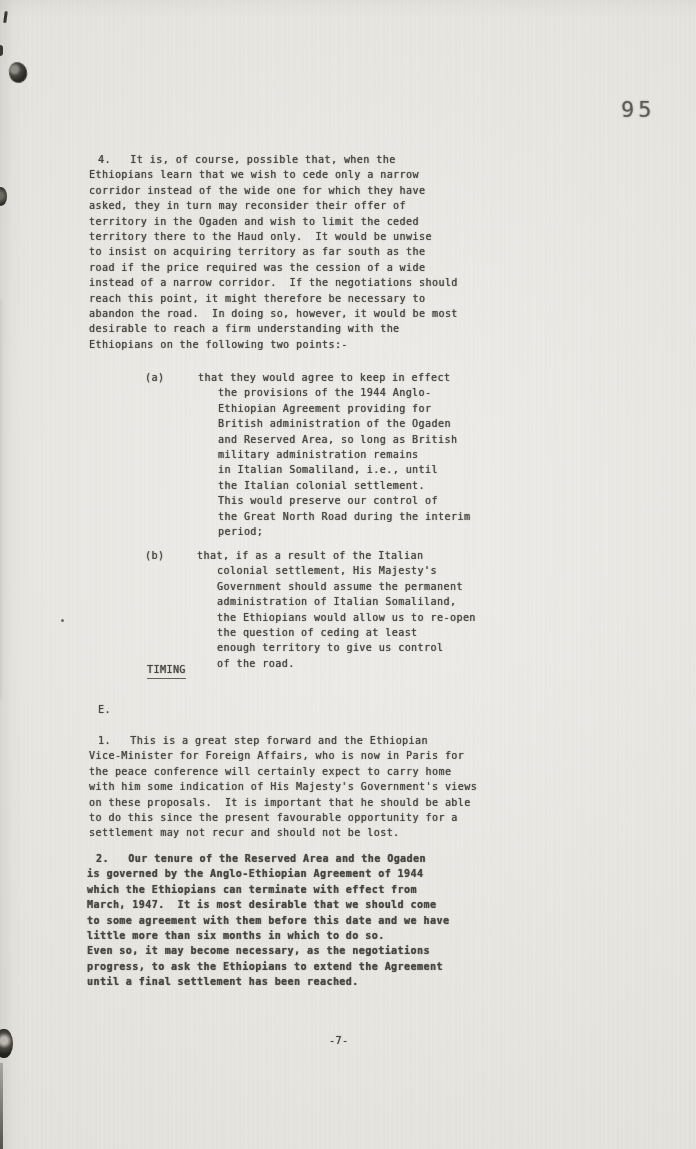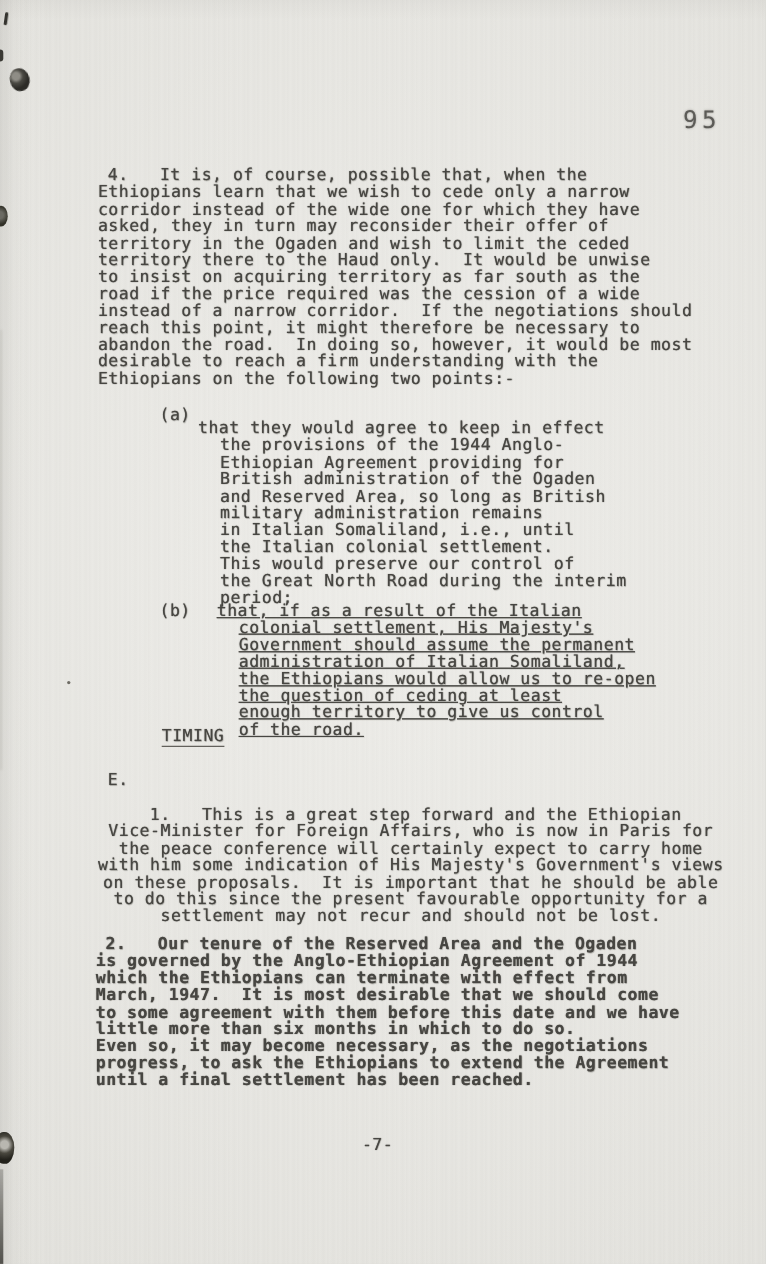--- a/index.html
+++ b/index.html
@@ -13,36 +13,36 @@
     background:
       radial-gradient(ellipse 120% 90% at 52% 45%, rgba(255,255,255,0.25), rgba(0,0,0,0.03) 85%),
       repeating-linear-gradient(90deg, rgba(120,118,110,0.035) 0px, rgba(120,118,110,0) 3px, rgba(120,118,110,0.03) 6px, rgba(120,118,110,0) 9px),
       linear-gradient(90deg, rgba(70,68,62,0.10) 0px, rgba(70,68,62,0.02) 14px, rgba(0,0,0,0) 30px),
       linear-gradient(180deg, rgba(90,88,82,0.05) 0px, rgba(0,0,0,0) 18px),
       #e9e8e3;
   }
   .typed {
     position: absolute;
     font-family: "DejaVu Sans Mono", "Liberation Mono", monospace;
-    font-size: 15px;
+    font-size: 10px;
     line-height: 15.4px;
     letter-spacing: 0.45px;
     color: #474642;
     white-space: pre;
     text-shadow: 0 0 1px rgba(88,86,80,0.85), 0.5px 0.4px 0.7px rgba(70,68,62,0.30);
     filter: blur(0.22px);
   }
   .para-4   { top: 152px; left: 89px; text-indent: 9px; }
   .item-label-a { top: 370px; left: 145px; }
-  .item-text-a  { top: 370px; left: 180px; padding-left: 20px; text-indent: -20px; margin-top: 12px; }
+  .item-text-a  { top: 370px; left: 198px; padding-left: 20px; text-indent: -20px; }
   .item-label-b { top: 548px; left: 145px; }
-  .item-text-b  { top: 548px; left: 197px; padding-left: 20px; text-indent: -20px; text-decoration: underline; }
+  .item-text-b  { top: 548px; left: 197px; padding-left: 20px; text-indent: -20px; }
   .sec-letter { top: 702px; left: 98px; }
   .sec-title  { top: 662px; left: 147px; border-bottom: 1.4px solid rgba(75,73,68,0.85); padding-bottom: 1px; }
-  .para-1   { top: 733px; left: 89px; text-indent: 9px; text-align: center; }
+  .para-1   { top: 733px; left: 89px; text-indent: 9px; }
   .para-2   { top: 851px; left: 87px; text-indent: 9px; font-weight: bold; }
   .footer-num { top: 1033px; left: 329px; }
   .stamp {
     position: absolute;
     top: 97px; left: 621px;
     font-family: "DejaVu Sans Mono", "Liberation Mono", monospace;
     font-size: 22px;
     letter-spacing: 4px;
     color: #5c5b57;
     filter: blur(0.55px);

